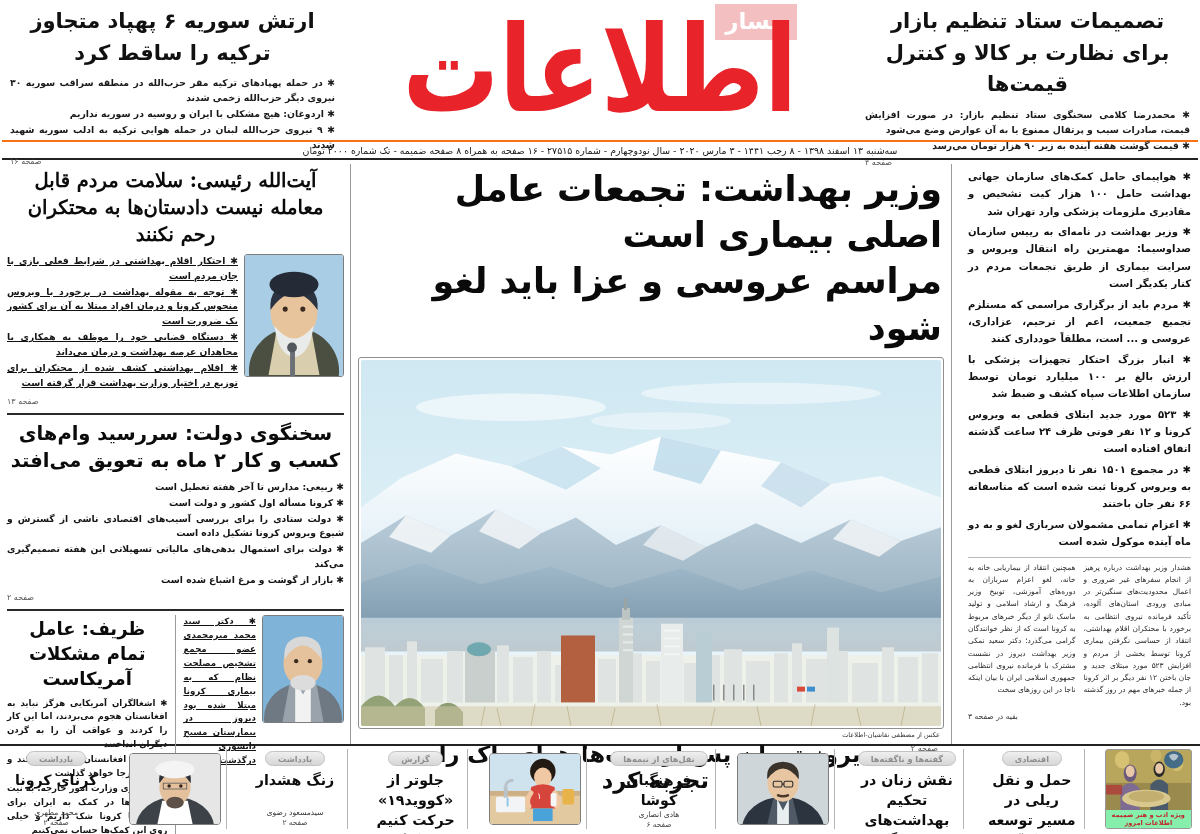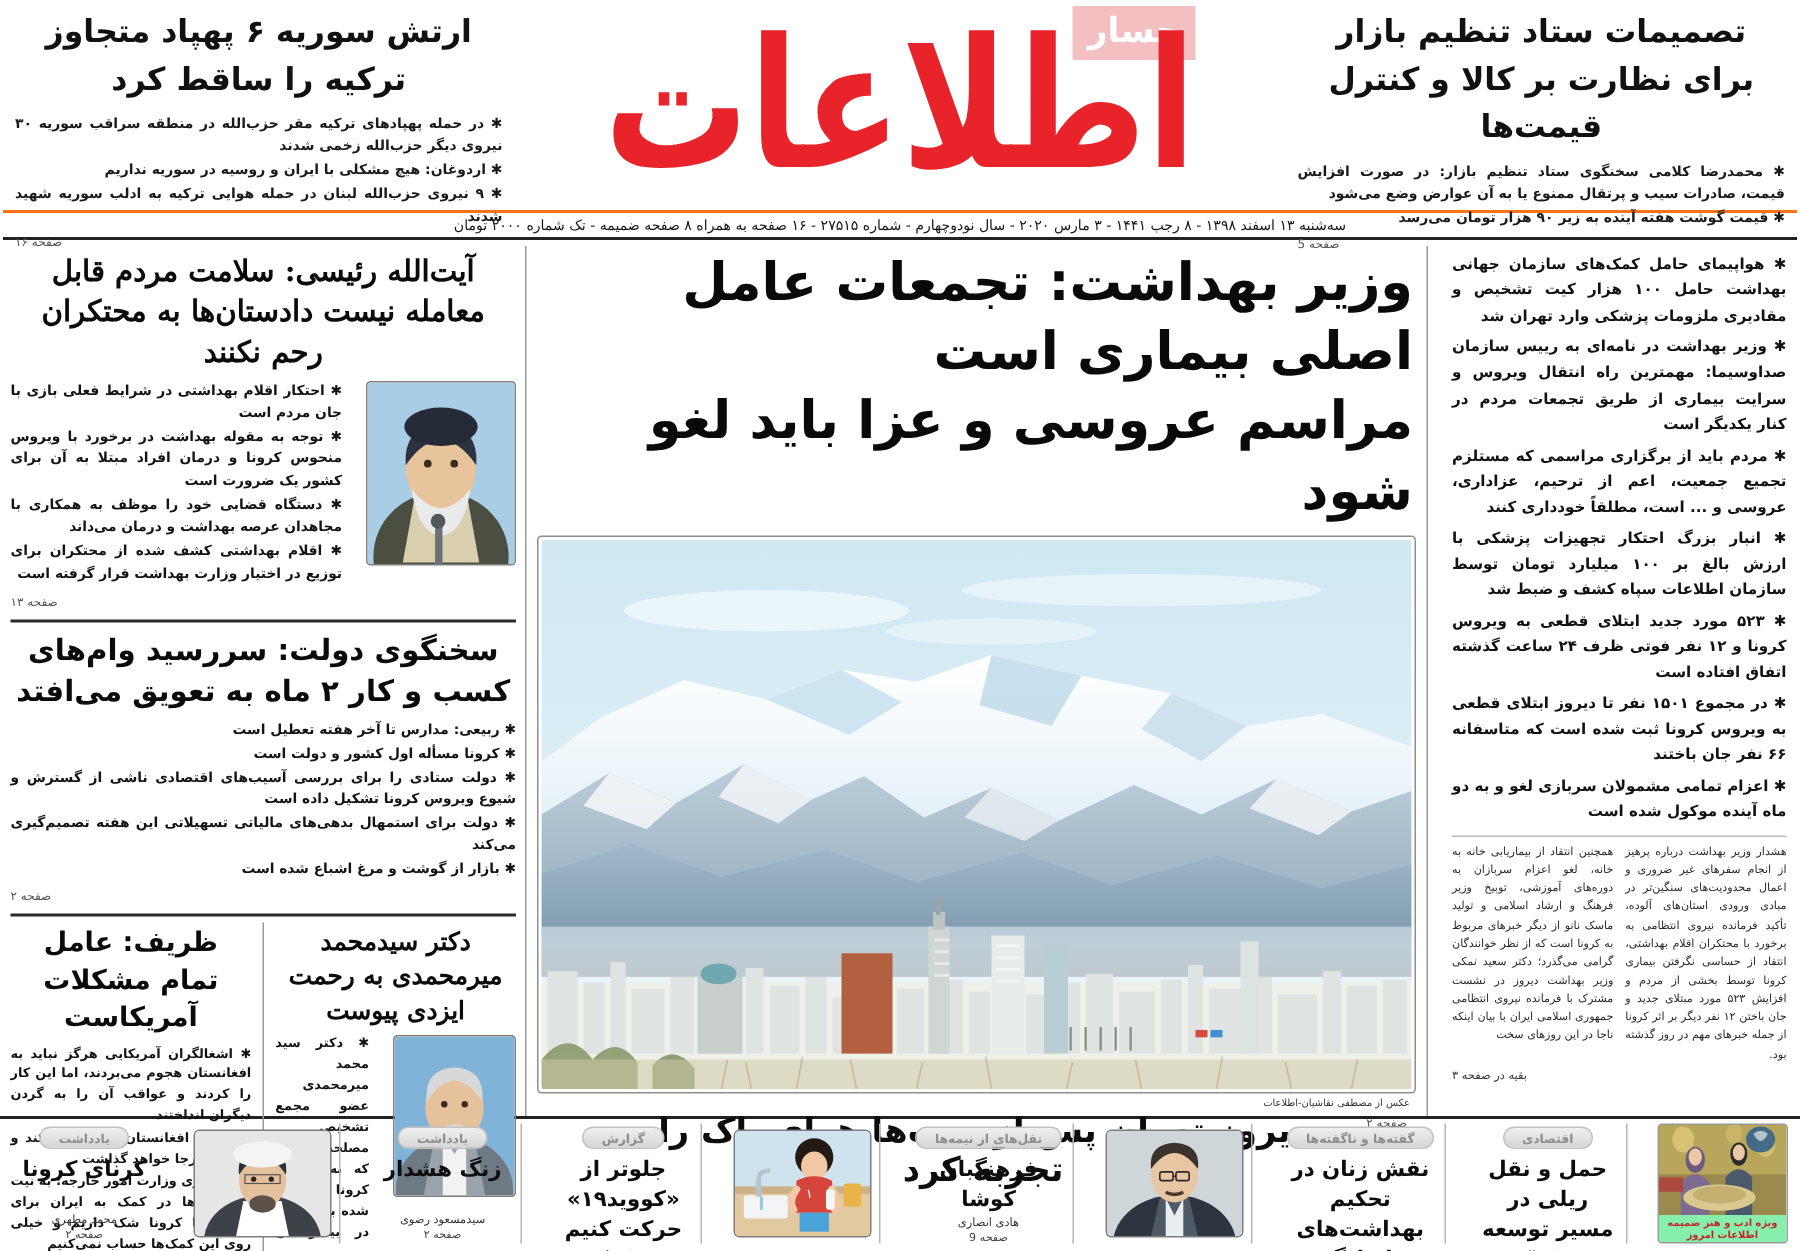--- a/index.html
+++ b/index.html
@@ -214,21 +214,21 @@
   .art-head {
     direction: rtl;
     text-align: center;
     font-weight: bold;
     font-size: 19.5px;
     line-height: 1.38;
     color: #0b0b0b;
     padding: 2px 2px 5px 2px;
   }
   .art-head.serif { font-family: "DejaVu Serif","Liberation Serif", serif; }
-  .art-body { display: flex; gap: 16px; }
+  .art-body { display: flex; gap: 6px; text-decoration: underline; }
   .art-photo {
     width: 100px;
     height: 123px;
     border: 1px solid #7d7d7d;
     border-radius: 3px;
     flex: 0 0 auto;
     overflow: hidden;
   }
   .art-photo svg { display:block; width:100%; height:100%; }
   .art-bullets {
@@ -332,21 +332,21 @@
 <div class="page">
 
   <div class="masthead">
 
     <div class="mh-col right">
       <div class="mh-head">تصمیمات ستاد تنظیم بازار برای نظارت بر کالا و کنترل قیمت‌ها</div>
       <div class="mh-bullets">
         <div>✱ <span>محمدرضا کلامی سخنگوی ستاد تنظیم بازار: در صورت افزایش قیمت، صادرات سیب و پرتقال ممنوع یا به آن عوارض وضع می‌شود</span></div>
         <div>✱ <span>قیمت گوشت هفته آینده به زیر ۹۰ هزار تومان می‌رسد</span></div>
       </div>
-      <div class="pageref ltr-side">صفحه 5</div>
+      <div class="pageref ltr-side">صفحه ۴</div>
     </div>
 
     <div class="mh-logo-wrap">
       <div class="logo-watermark">جسار</div>
       <div class="logo-text">اطلاعات</div>
     </div>
 
     <div class="mh-col left">
       <div class="mh-head">ارتش سوریه ۶ پهپاد متجاوز ترکیه را ساقط کرد</div>
       <div class="mh-bullets">
@@ -568,21 +568,20 @@
           <p>✱ <span>بازار از گوشت و مرغ اشباع شده است</span></p>
         </div>
         <div class="pageref" style="text-align:left">صفحه ۲</div>
       </div>
 
       <div class="hr-thick"></div>
 
       <div class="two-up">
 
         <div>
-          <div class="art-head serif" style="font-size:16.5px">دکتر سیدمحمد میرمحمدی به رحمت ایزدی پیوست</div>
           <div class="art-body">
             <div class="art-photo" style="width:82px;height:108px">
               <svg viewBox="0 0 82 108" preserveAspectRatio="none">
                 <rect width="82" height="108" fill="#7fb4d8"></rect>
                 <ellipse cx="41" cy="104" rx="40" ry="36" fill="#6e7984"></ellipse>
                 <path d="M20 108 L27 70 L55 70 L62 108 Z" fill="#9aa3ab"></path>
                 <path d="M33 66 L41 80 L49 66 L49 108 L33 108 Z" fill="#f2f2f2"></path>
                 <ellipse cx="41" cy="48" rx="20" ry="24" fill="#e6c29c"></ellipse>
                 <path d="M22 44 q19 -28 38 0 q2 -22 -19 -23 q-21 1 -19 23 Z" fill="#d8d8d8"></path>
                 <ellipse cx="41" cy="68" rx="13" ry="8" fill="#dcdcdc"></ellipse>
@@ -669,21 +668,21 @@
           <rect x="62" y="40" width="6" height="14" rx="2" fill="#f5f7f7"></rect>
           <text x="53" y="46" font-size="9" fill="#ffffff" font-family="DejaVu Sans, sans-serif">۱</text>
         </svg>
       </div>
     </div>
 
     <div class="bcell text">
       <div class="sec-tag">نقل‌های از نیمه‌ها</div>
       <div class="b-title">فرهنگبان کوشا</div>
       <div class="b-author">هادی انصاری</div>
-      <div class="b-page">صفحه 9</div>
+      <div class="b-page">صفحه ۶</div>
     </div>
     <div class="bcell pic">
       <div class="b-photo">
         <svg viewBox="0 0 92 72" preserveAspectRatio="none">
           <rect width="92" height="72" fill="#cfd6da"></rect>
           <ellipse cx="46" cy="78" rx="42" ry="34" fill="#2c3440"></ellipse>
           <path d="M30 72 L36 46 L56 46 L62 72 Z" fill="#4f5a66"></path>
           <path d="M40 46 L46 58 L52 46 L52 72 L40 72 Z" fill="#e9eef0"></path>
           <ellipse cx="46" cy="30" rx="16" ry="19" fill="#e8c6a2"></ellipse>
           <path d="M30 26 q16 -22 32 0 q2 -17 -16 -18 q-18 1 -16 18 Z" fill="#3a332c"></path>

